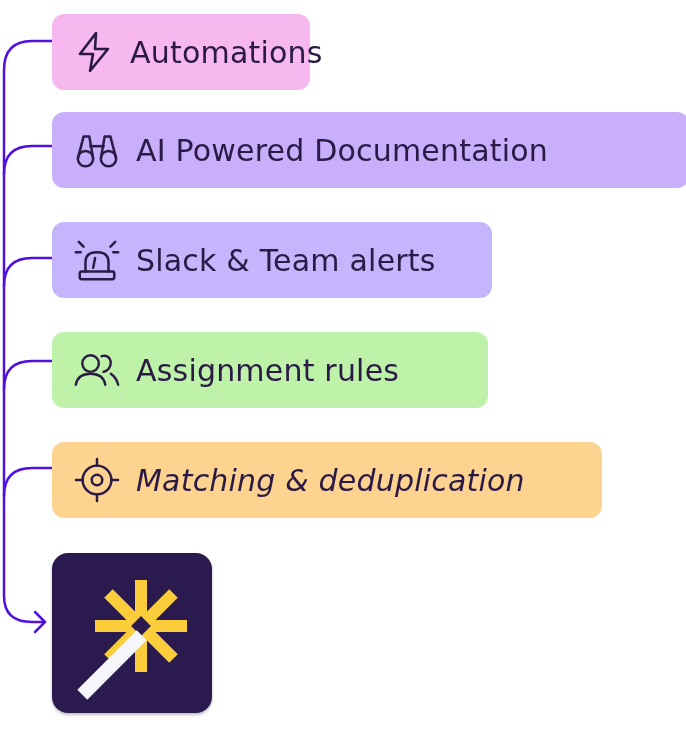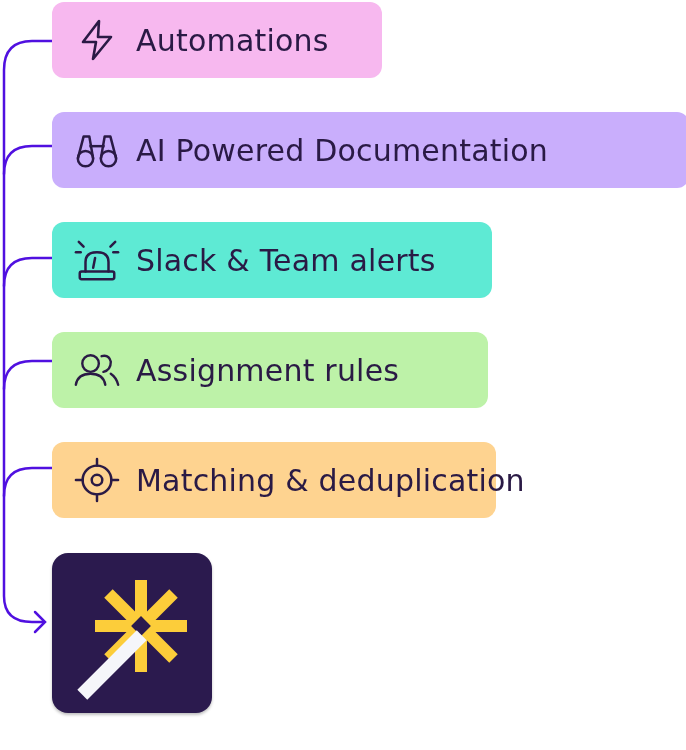--- a/index.html
+++ b/index.html
@@ -1,25 +1,25 @@
 <!DOCTYPE html>
 <html><head>
 <meta charset="utf-8">
 <style>
   html,body{margin:0;padding:0;background:#fff;}
   body{width:686px;height:750px;position:relative;overflow:hidden;font-family:"DejaVu Sans","Liberation Sans",sans-serif;}
   .connector{position:absolute;left:0;top:0;}
   .pill{position:absolute;left:52px;height:76px;border-radius:12px;display:flex;align-items:center;box-sizing:border-box;padding-left:26px;}
   .pill .icon{width:46px;height:46px;display:flex;align-items:center;justify-content:center;margin-right:16px;margin-left:-4px;}
   .pill .label{font-size:30px;color:#2a1a45;letter-spacing:0.2px;white-space:nowrap;font-family:"DejaVu Sans",sans-serif;}
-  #p0{top:2px;width:330px;}
+  #p0{top:14px;width:258px;}
   #p1{top:112px;width:637px;}
   #p2{top:222px;width:440px;}
   #p3{top:332px;width:436px;}
-  #p4{top:442px;width:444px;}
+  #p4{top:442px;width:550px;font-style:italic;}
   .appicon{position:absolute;left:52px;top:553px;width:160px;height:160px;border-radius:16px;background:#2b1a4e;box-shadow:0 2px 3px rgba(0,0,0,0.25);}
 </style>
 </head>
 <body>
 
 <svg class="connector" width="686" height="750" viewBox="0 0 686 750">
   <g fill="none" stroke="#5010e0" stroke-width="2.5" stroke-linecap="round">
     <path d="M52 41 H32 Q4 41 4 70 V596 Q4 622 32 622 H44"></path>
     <path d="M52 146 H32 Q4 146 4 174"></path>
     <path d="M52 258 H32 Q4 258 4 286"></path>
@@ -46,21 +46,21 @@
           <circle cx="36" cy="29" r="8"></circle>
           <path d="M4 29 L10 6 H16 L20 29"></path>
           <path d="M44 29 L38 6 H32 L28 29"></path>
           <path d="M16 16 H32"></path>
         </g>
       </svg>
   </span>
   <span class="label">AI Powered Documentation</span>
 </div>
 
-<div class="pill" id="p2" style="background: #5eead4; align-items: center;">
+<div class="pill" id="p2" style="background: #c4b5fd; align-items: center;">
   <span class="icon">
     <svg width="48" height="44" viewBox="0 0 48 44">
         <g fill="none" stroke="#2a1a45" stroke-width="2.6" stroke-linecap="round" stroke-linejoin="round">
           <rect x="6" y="34" width="36" height="8" rx="2"></rect>
           <path d="M12 34 V24 Q12 14 24 14 Q36 14 36 24 V34"></path>
           <path d="M22 20 L20 30"></path>
           <path d="M2 14 H7"></path>
           <path d="M41 14 H46"></path>
           <path d="M5 3 L10 8"></path>
           <path d="M43 3 L38 8"></path>

